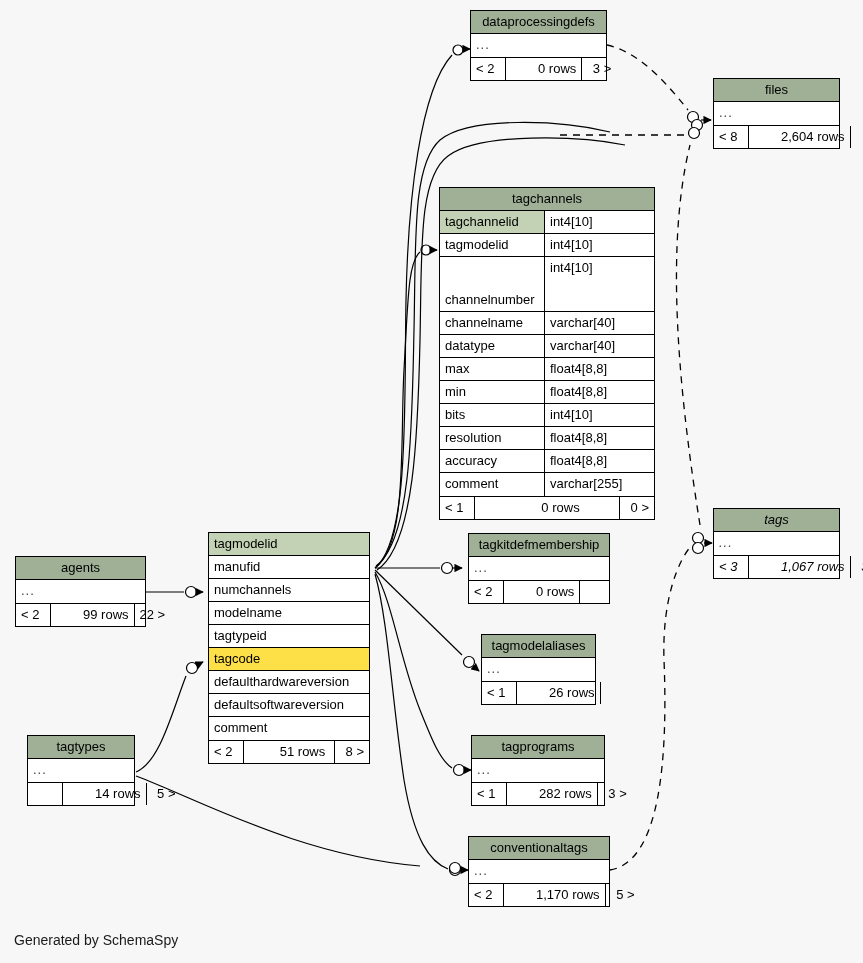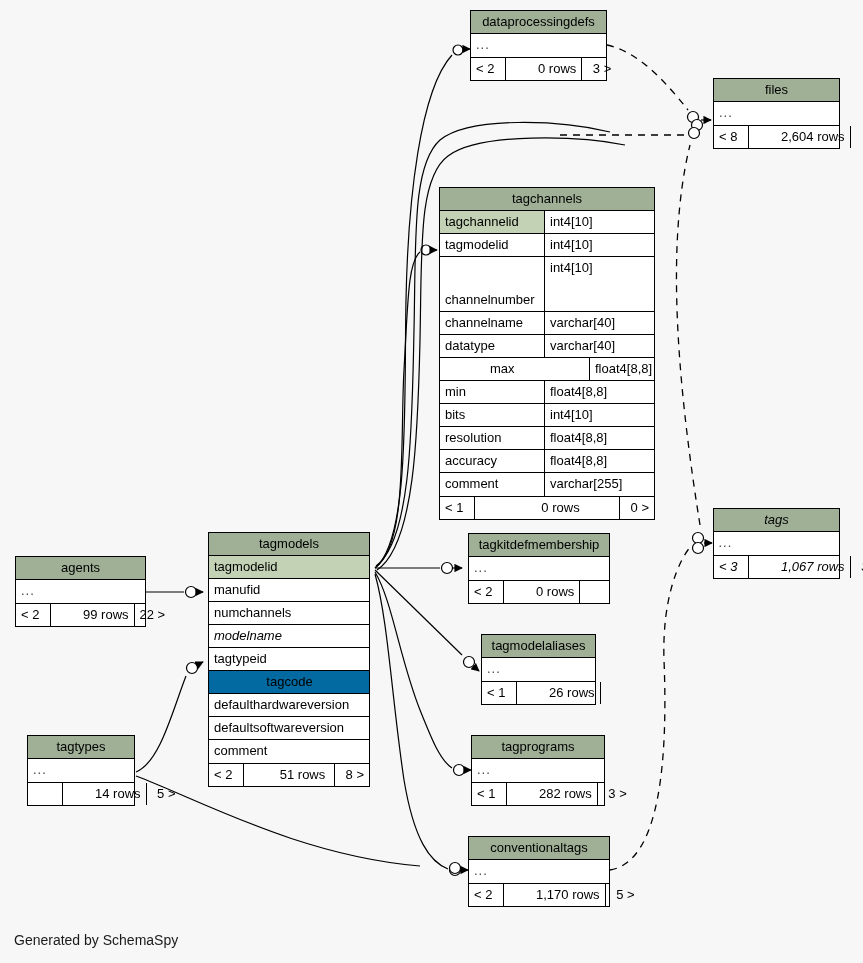--- a/index.html
+++ b/index.html
@@ -62,21 +62,21 @@
   }
   .cell-type {
     padding: 2px 4px 2px 5px;
     line-height: 18px;
     white-space: nowrap;
     border-left: 1px solid #000;
     box-sizing: border-box;
   }
   .row.pk .cell-name { background: #c3d2b4; }
   .row.pk .cell-type { background: #ffffff; }
-  .row.hl .cell-name { background: #0369a1; text-align: center; }
+  .row.hl .cell-name { background: #fde047; }
   .row.ellipsis .cell-name {
     color: #444;
     letter-spacing: 1px;
   }
   .tbl-foot {
     display: flex;
     border-top: 1px solid #000;
     font-size: 13px;
     min-height: 22px;
     box-sizing: border-box;
@@ -213,21 +213,21 @@
           </div>
           <div class="row">
             <div class="cell-name" style="width: 104px; flex: 0 0 104px;">channelname</div>
             <div class="cell-type" style="flex: 1 1 auto;">varchar[40]</div>
           </div>
           <div class="row">
             <div class="cell-name" style="width: 104px; flex: 0 0 104px;">datatype</div>
             <div class="cell-type" style="flex: 1 1 auto;">varchar[40]</div>
           </div>
           <div class="row">
-            <div class="cell-name" style="width: 104px; flex: 0 0 104px; margin-left: 45px;">max</div>
+            <div class="cell-name" style="width: 104px; flex: 0 0 104px;">max</div>
             <div class="cell-type" style="flex: 1 1 auto;">float4[8,8]</div>
           </div>
           <div class="row">
             <div class="cell-name" style="width: 104px; flex: 0 0 104px;">min</div>
             <div class="cell-type" style="flex: 1 1 auto;">float4[8,8]</div>
           </div>
           <div class="row">
             <div class="cell-name" style="width: 104px; flex: 0 0 104px;">bits</div>
             <div class="cell-type" style="flex: 1 1 auto;">int4[10]</div>
           </div>
@@ -257,33 +257,32 @@
             <div class="cell-name" style="flex: 1 1 auto;">...</div>
           </div>
         </div>
         <div class="tbl-foot">
           <div class="foot-cell foot-left" style="flex: 0 0 34px;">&lt; 3</div>
           <div class="foot-cell foot-mid">1,067 rows</div>
           <div class="foot-cell foot-right" style="flex: 0 0 34px;">3 &gt;</div>
         </div>
       </div>
       <div class="table-node" style="left: 208px; top: 532px; width: 162px;">
-        <div class="tbl-title">tagmodels</div>
         <div class="tbl-rows">
           <div class="row pk">
             <div class="cell-name" style="flex: 1 1 auto;">tagmodelid</div>
           </div>
           <div class="row">
             <div class="cell-name" style="flex: 1 1 auto;">manufid</div>
           </div>
           <div class="row">
             <div class="cell-name" style="flex: 1 1 auto;">numchannels</div>
           </div>
           <div class="row">
-            <div class="cell-name" style="flex: 1 1 auto; font-style: italic;">modelname</div>
+            <div class="cell-name" style="flex: 1 1 auto;">modelname</div>
           </div>
           <div class="row">
             <div class="cell-name" style="flex: 1 1 auto;">tagtypeid</div>
           </div>
           <div class="row hl">
             <div class="cell-name" style="flex: 1 1 auto;">tagcode</div>
           </div>
           <div class="row">
             <div class="cell-name" style="flex: 1 1 auto;">defaulthardwareversion</div>
           </div>

